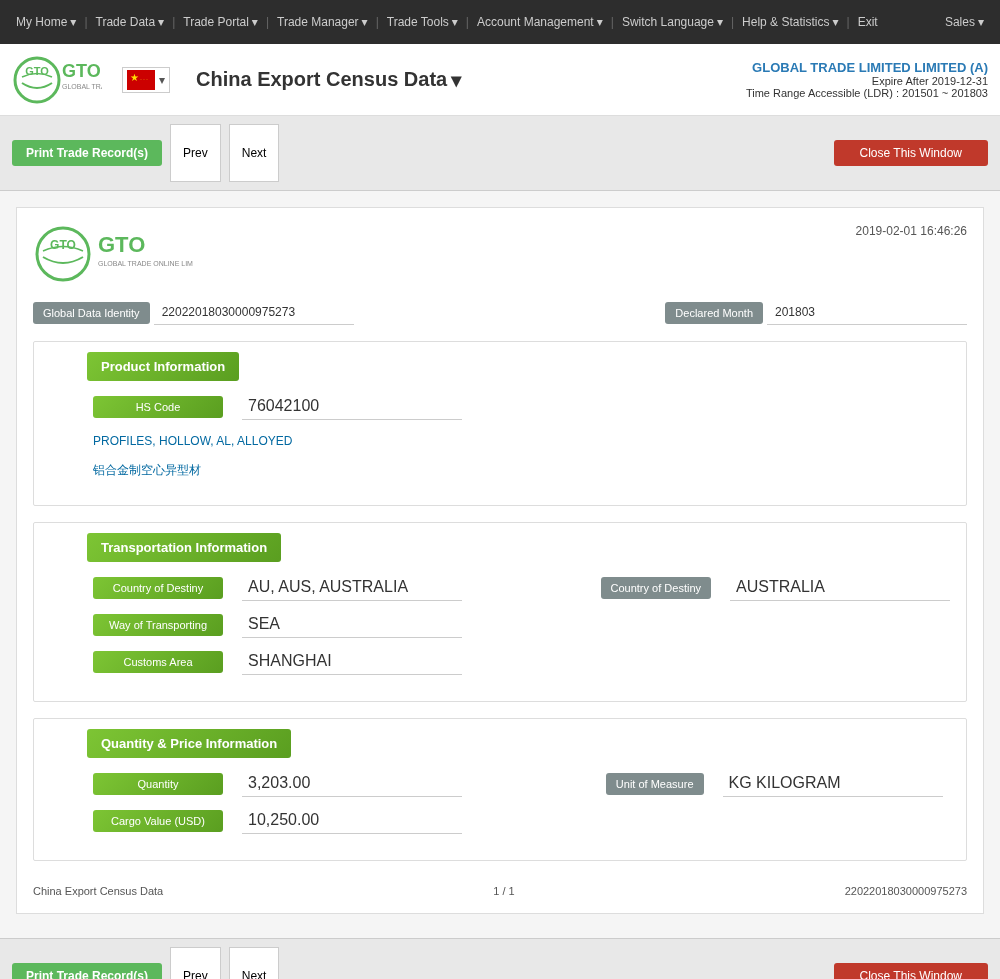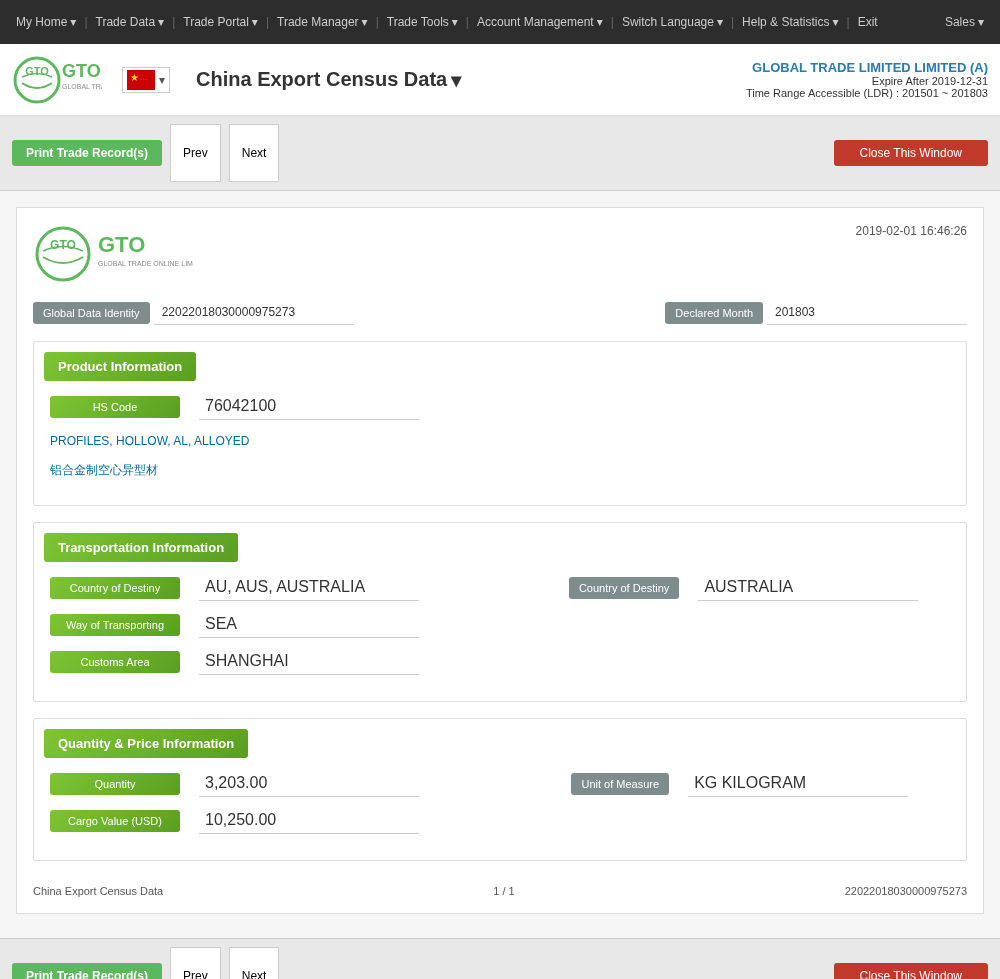--- a/index.html
+++ b/index.html
@@ -193,20 +193,21 @@
       color: #333;
       min-width: 200px;
     }
     .field-spacer { flex: 1; }
 
     
     .section {
       border: 1px solid #ddd;
       margin-bottom: 16px;
       border-radius: 2px;
+      padding-left: 43px;
     }
     .section-title {
       background: linear-gradient(135deg, #7dc534, #5a9e20);
       color: white;
       padding: 7px 14px;
       font-size: 13px;
       font-weight: bold;
       border-radius: 2px 2px 0 0;
       display: inline-block;
       margin: 10px 10px 0 10px;

